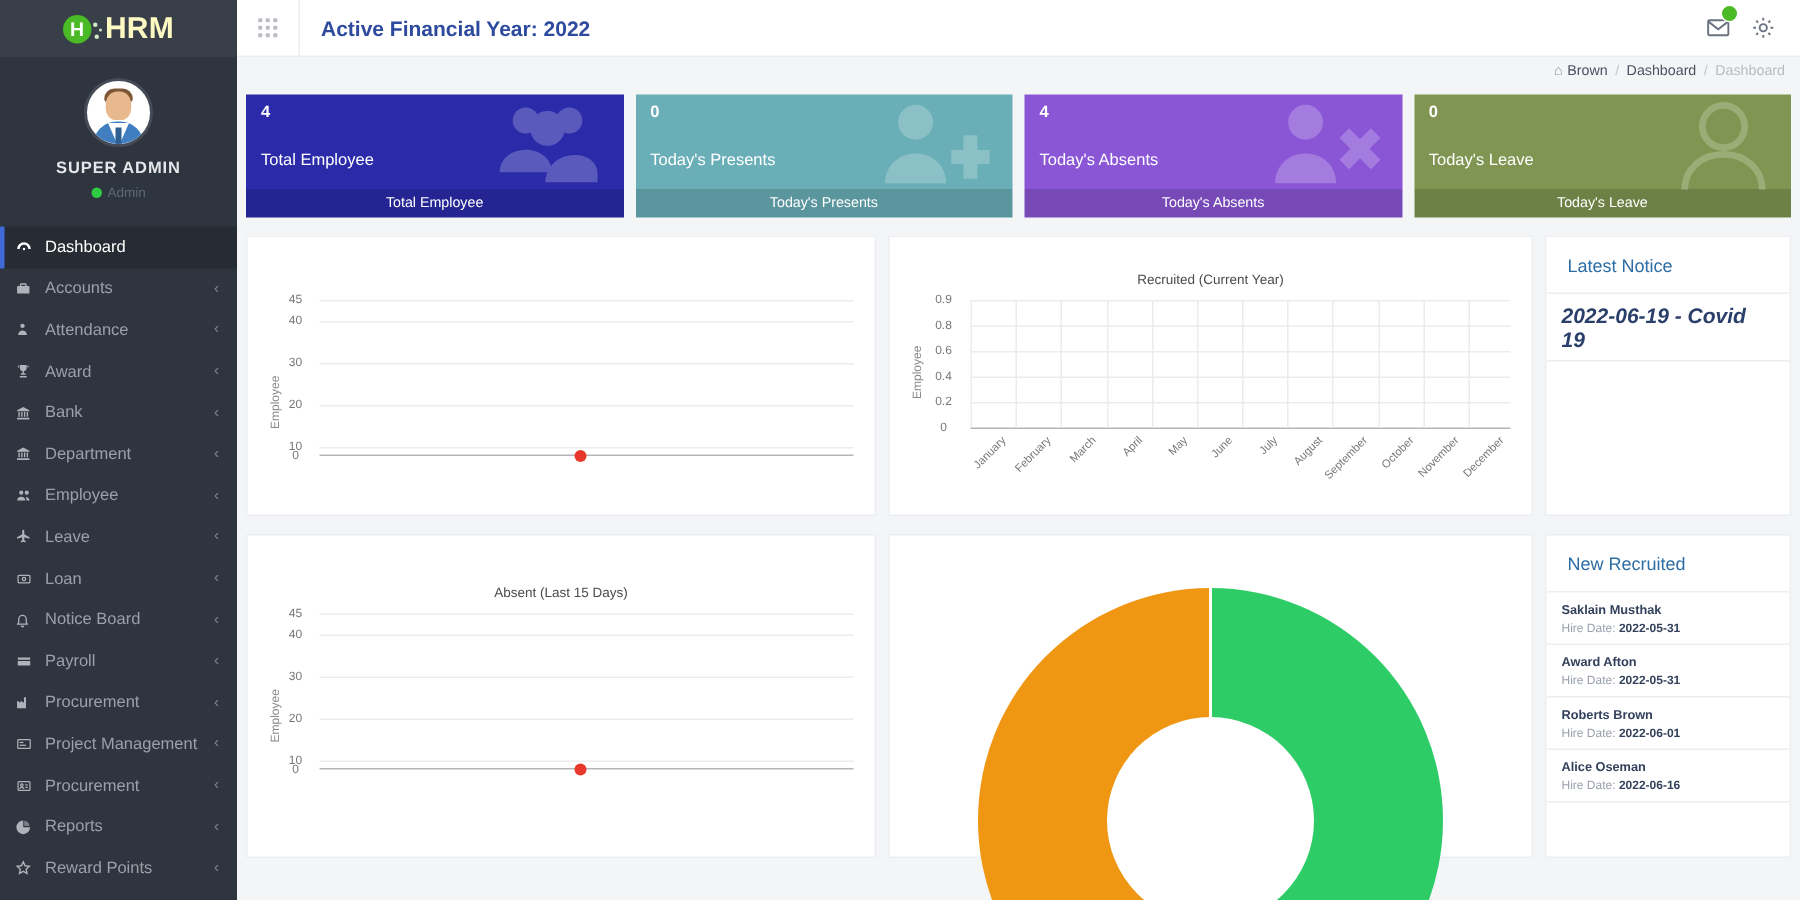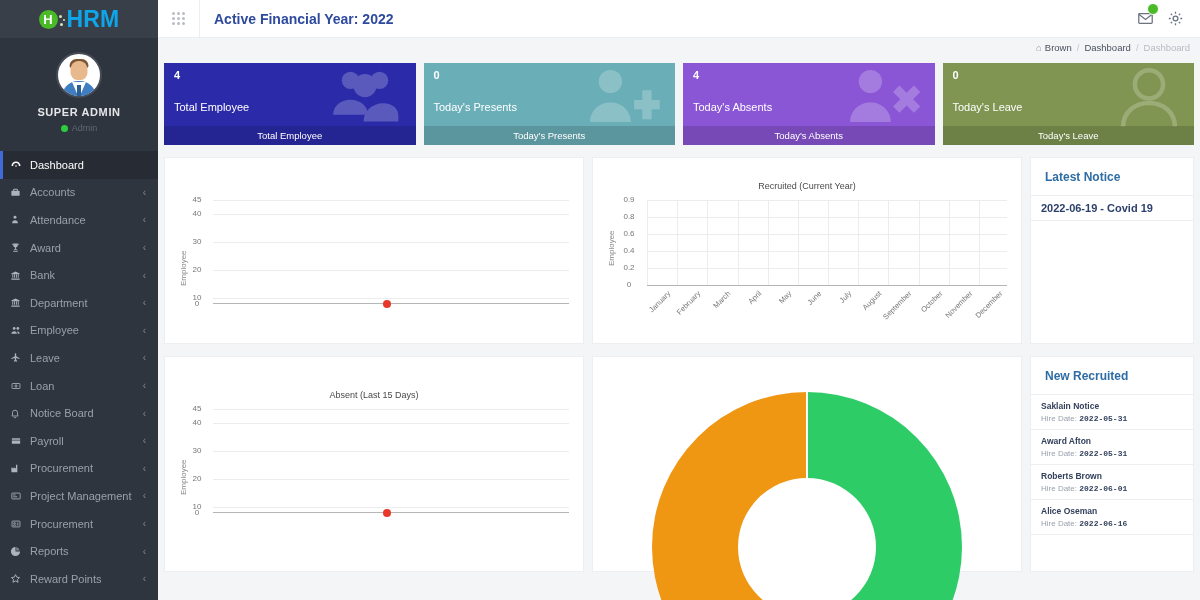--- a/index.html
+++ b/index.html
@@ -31,21 +31,21 @@
     position: relative;
   }
   .logo-dots { position: relative; width: 7px; height: 19px; }
   .logo-dots i {
     position: absolute; background: #cfe8c2; border-radius: 50%;
     display: block;
   }
   .logo-dots i:nth-child(1){ width:3px;height:3px; left:0; top:5px; }
   .logo-dots i:nth-child(2){ width:2px;height:2px; left:4px; top:9px; }
   .logo-dots i:nth-child(3){ width:3px;height:3px; left:1px; top:13px;}
-  .logo-text { color: #0ea5e9; font-weight: bold; font-size: 23px; letter-spacing: .2px; }
+  .logo-text { color: #fef9c3; font-weight: bold; font-size: 20px; letter-spacing: .2px; }
 
   .profile {
     padding: 14px 0 12px; text-align: center;
     background: #2f353e;
   }
   .avatar {
     width: 46px; height: 46px; border-radius: 50%;
     margin: 0 auto 8px; position: relative;
     background: #ffffff;
     border: 2px solid #454c57;
@@ -188,32 +188,32 @@
     position: relative;
   }
   .panel-chart-1 { width: 420px; height: 187px; }
   .panel-chart-2 { width: 430px; height: 187px; }
   .panel-side-1  { flex: 1; height: 187px; }
   .panel-chart-3 { width: 420px; height: 216px; }
   .panel-chart-4 { width: 430px; height: 216px; }
   .panel-side-2  { flex: 1; height: 216px; }
 
   .panel-title {
-    font-size: 12px; font-weight: bold; color: #2e6da4;
+    font-size: 12px; font-weight: normal; color: #2e6da4;
     padding: 12px 0 11px 14px;
     border-bottom: 1px solid #eceef1;
   }
   .list-row {
     padding: 6px 10px; border-bottom: 1px solid #eee;
     font-size: 8.5px; color: #3a4a66;
   }
-  .notice-row { font-weight: bold; color: #2b3f6b; font-size: 11px; }
+  .notice-row { font-weight: bold; color: #2b3f6b; font-size: 14px; font-style: italic; }
   .rec-name { font-weight: bold; color: #33415c; font-size: 8.5px; }
   .rec-date { color: #9aa1ad; font-size: 8px; margin-top: 3px; }
-  .rec-date b { color: #33415c; font-family: Liberation Mono, monospace; }
+  .rec-date b { color: #33415c; }
 
   
   .chart-area { position: relative; width: 100%; height: 100%; }
   .chart-title {
     position: absolute; left: 0; right: 0;
     text-align: center; font-size: 9px; color: #4a4a4a;
   }
   .axis-y-label {
     position: absolute;
     font-size: 8px; color: #888;
@@ -644,21 +644,21 @@
             <div class="donut-hole"></div>
             <div class="donut-split"></div>
           </div>
         </div>
       </div>
 
       <div class="panel panel-side-2">
         <div class="panel-title">New Recruited</div>
         <div id="recruitList">
             <div class="list-row">
-              <div class="rec-name">Saklain Notice</div>
+              <div class="rec-name">Saklain Musthak</div>
               <div class="rec-date"><span>Hire Date:</span> <b>2022-05-31</b></div>
             </div>
             <div class="list-row">
               <div class="rec-name">Award Afton</div>
               <div class="rec-date"><span>Hire Date:</span> <b>2022-05-31</b></div>
             </div>
             <div class="list-row">
               <div class="rec-name">Roberts Brown</div>
               <div class="rec-date"><span>Hire Date:</span> <b>2022-06-01</b></div>
             </div>

